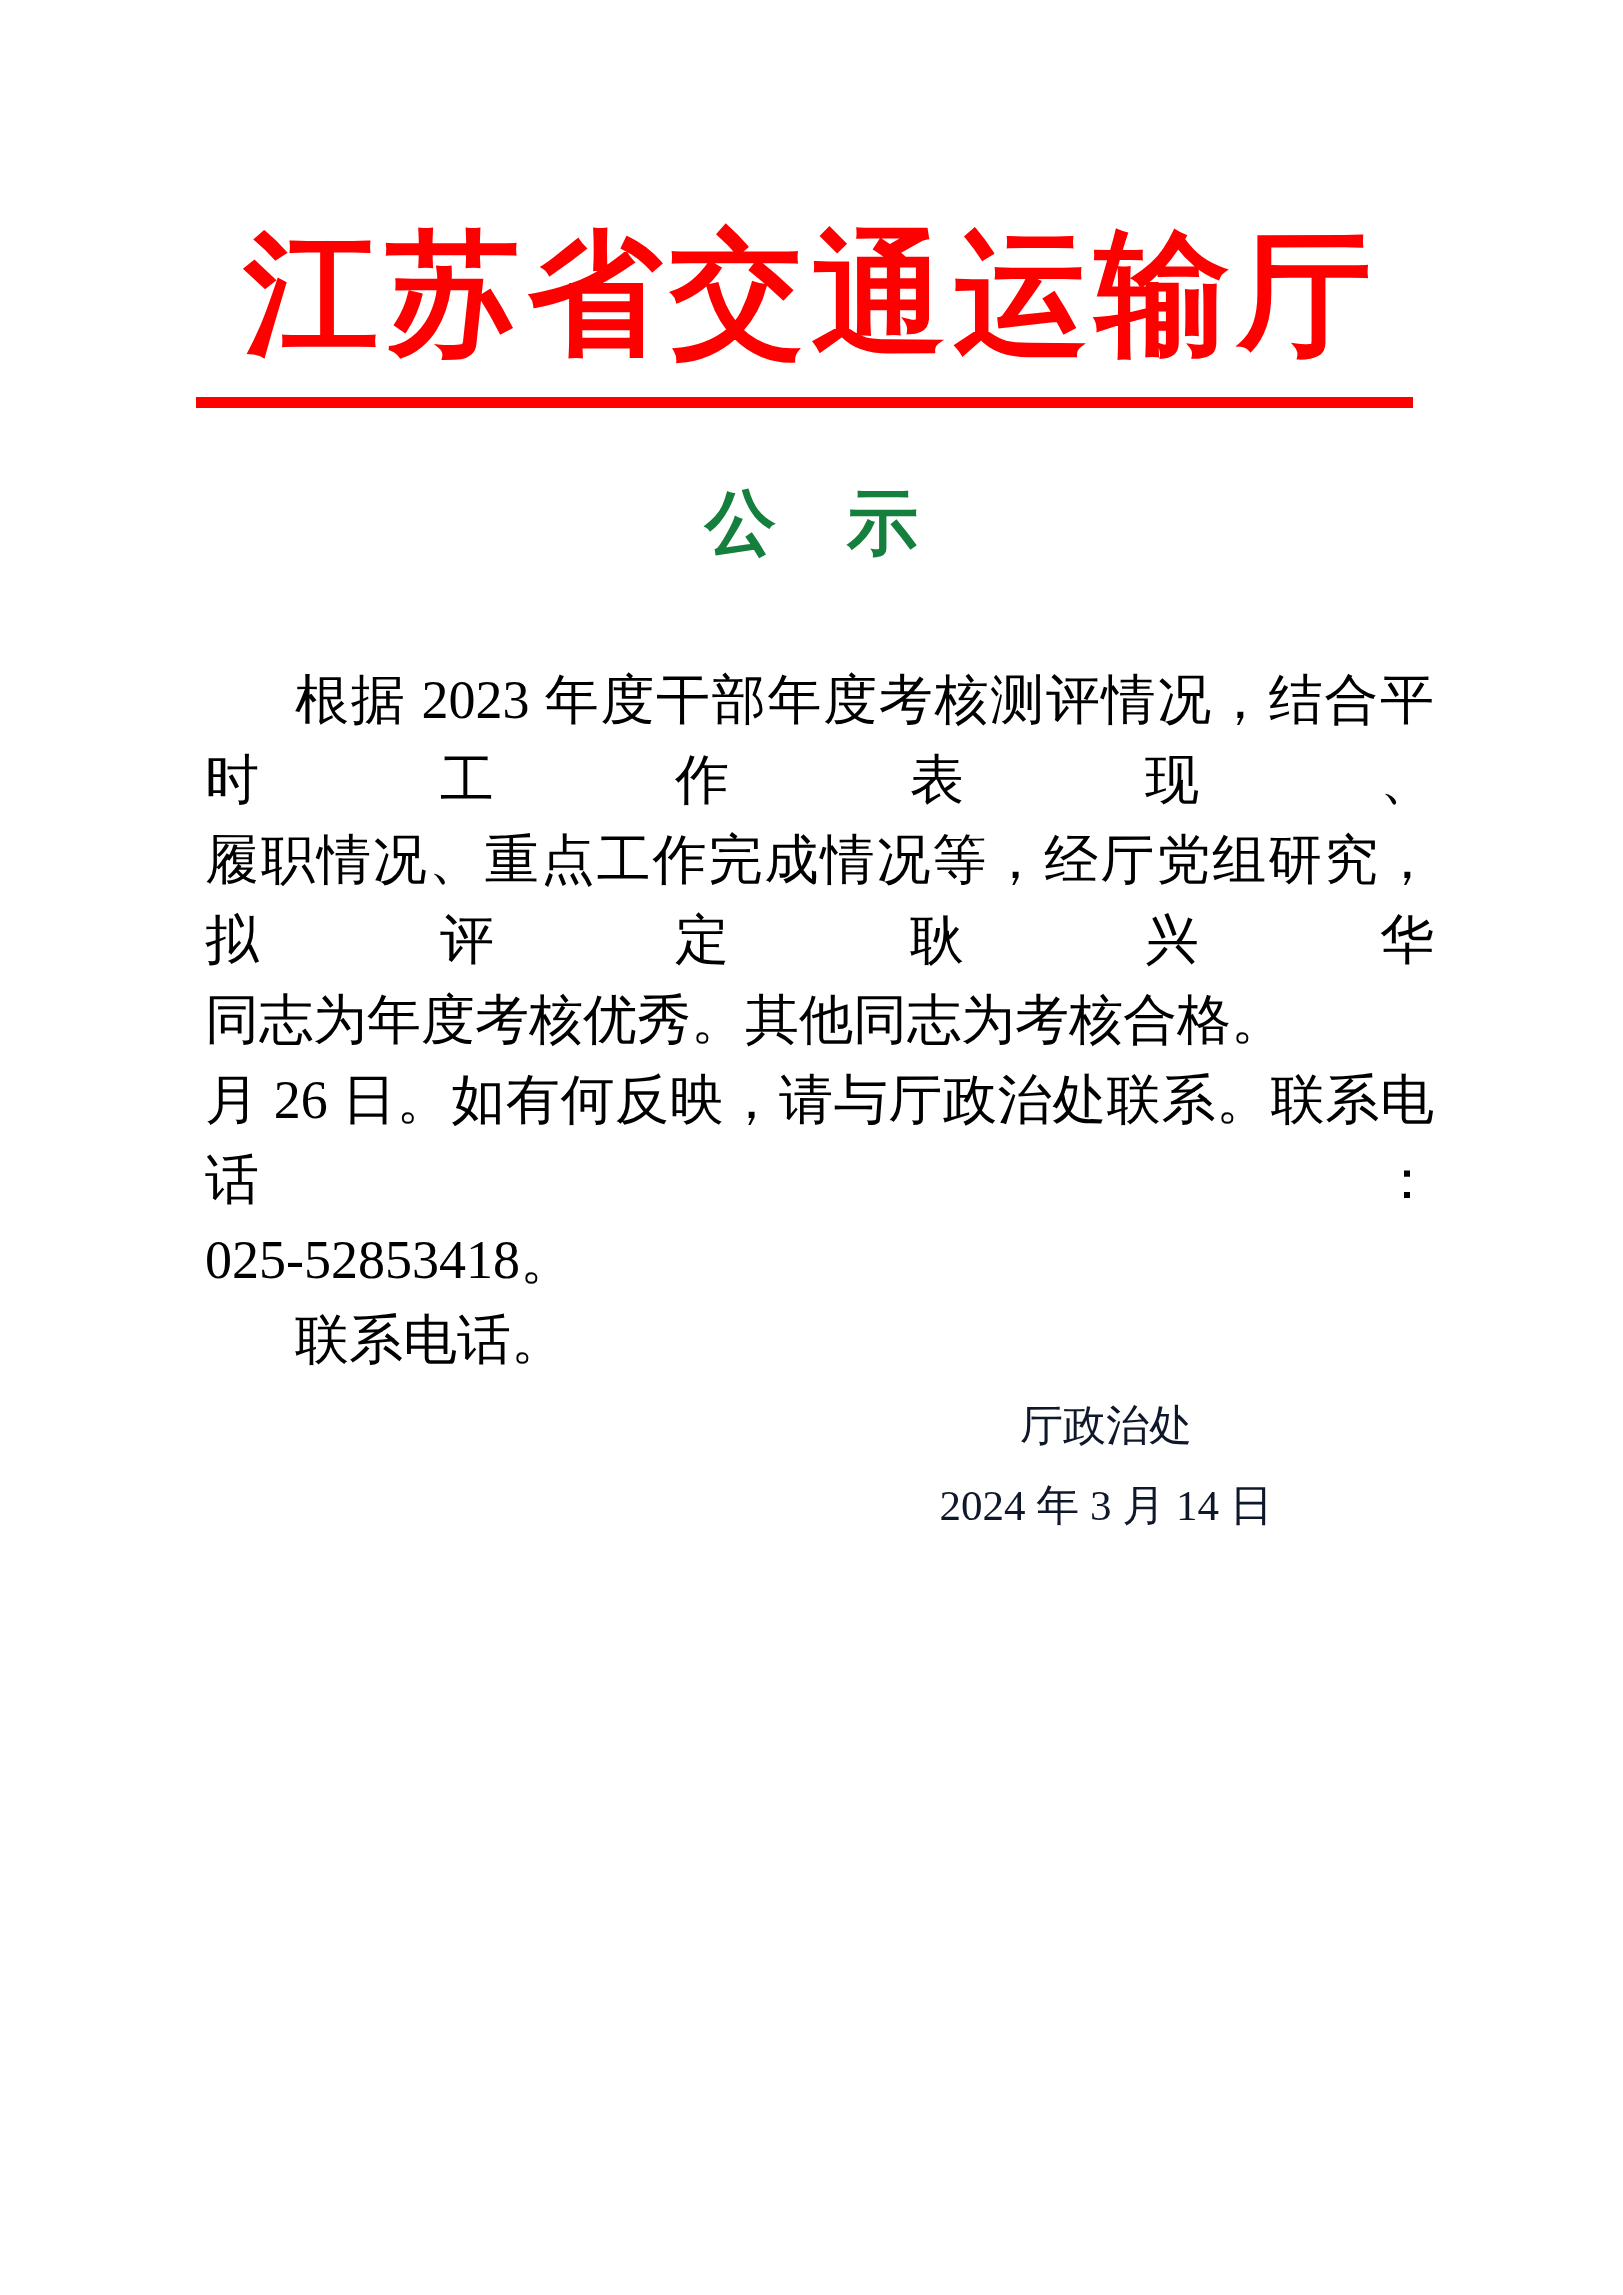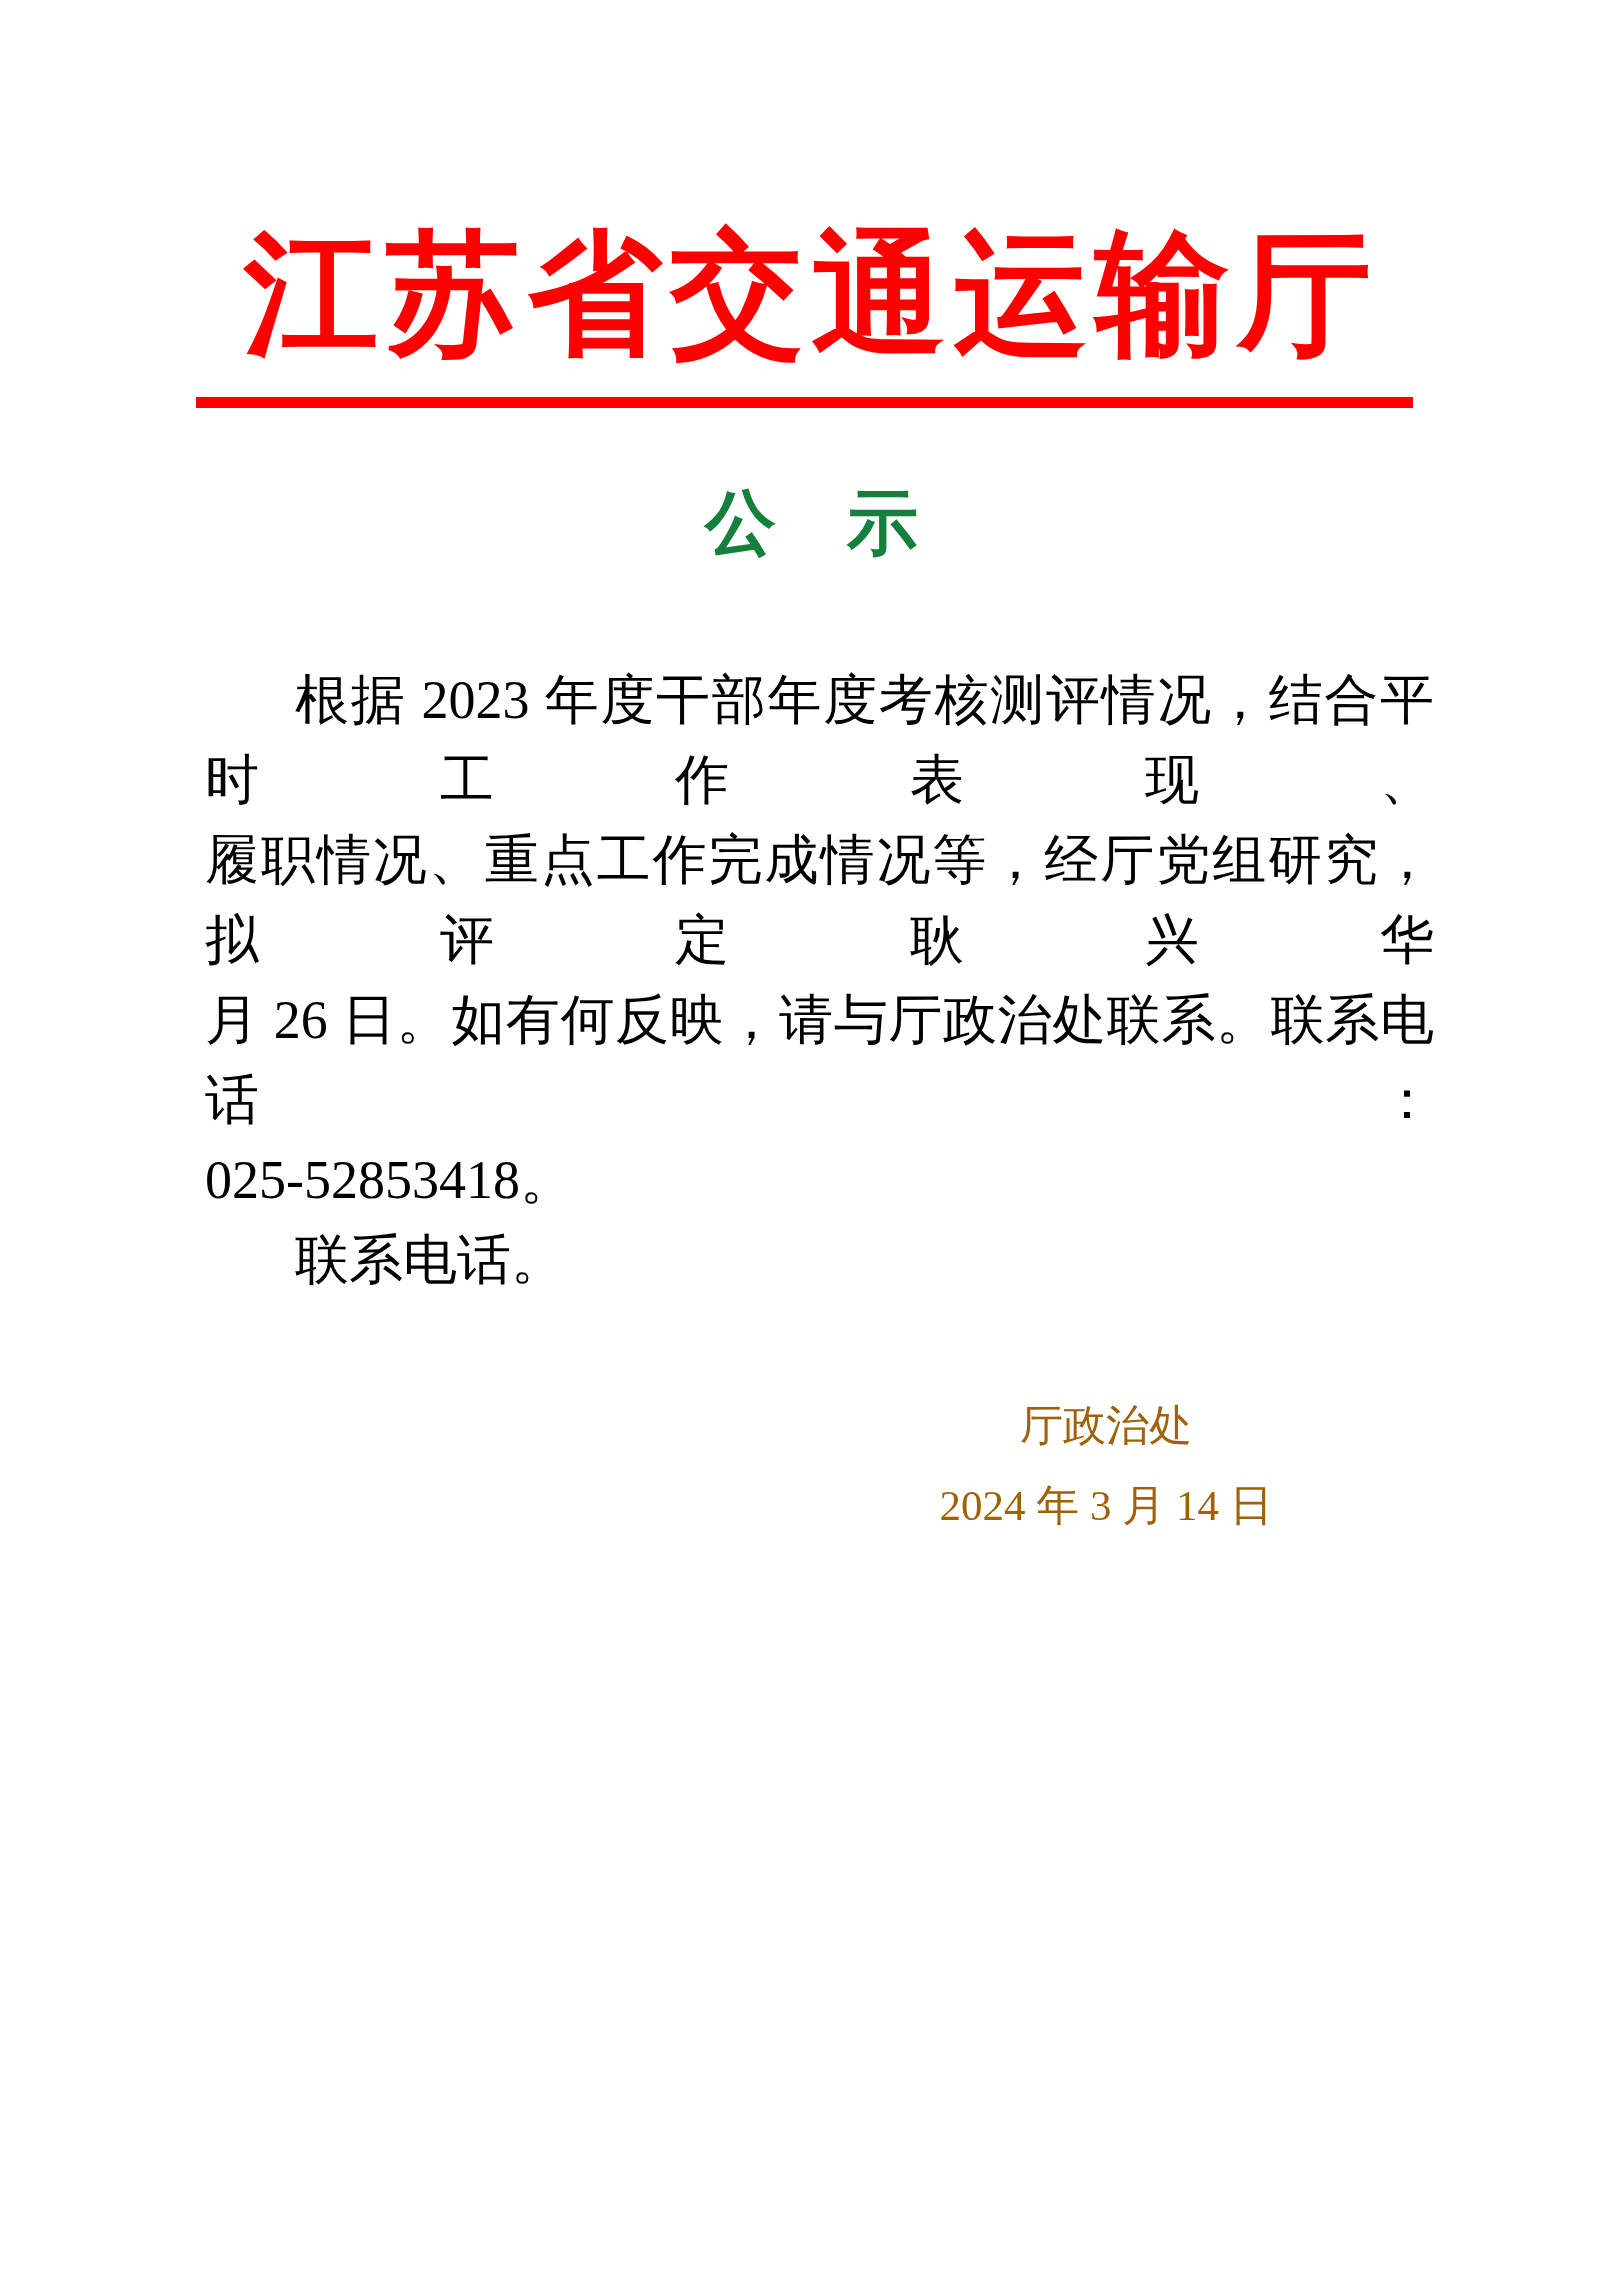--- a/index.html
+++ b/index.html
@@ -70,41 +70,42 @@
     text-align-last: justify;
   }
   .signature-block {
     position: absolute;
     top: 1386px;
     left: 916px;
     width: 380px;
     text-align: center;
     font-size: 43px;
     line-height: 80px;
-    color: #a16207;
+    color: #0f172a;
   }
   .sig-line {
     margin: 0;
     white-space: nowrap;
   }
 </style>
 </head>
 <body>
 
 <div class="page">
 
   <div class="letterhead">江苏省交通运输厅</div>
 
   <div class="letterhead-divider"></div>
 
   <h1 class="doc-title">公　示</h1>
 
   <div class="body-text">
     <p class="body-line indent fill">根据 2023 年度干部年度考核测评情况，结合平时工作表现、</p>
     <p class="body-line fill">履职情况、重点工作完成情况等，经厅党组研究，拟评定耿兴华</p>
+    <p class="body-line">同志为年度考核优秀。其他同志为考核合格。</p>
     <p class="body-line fill">月 26 日。如有何反映，请与厅政治处联系。联系电话：</p>
     <p class="body-line">025-52853418。</p>
     <p class="body-line indent">联系电话。</p>
   </div>
 
   <div class="signature-block">
     <p class="sig-line">厅政治处</p>
     <p class="sig-line">2024 年 3 月 14 日</p>
   </div>
 

